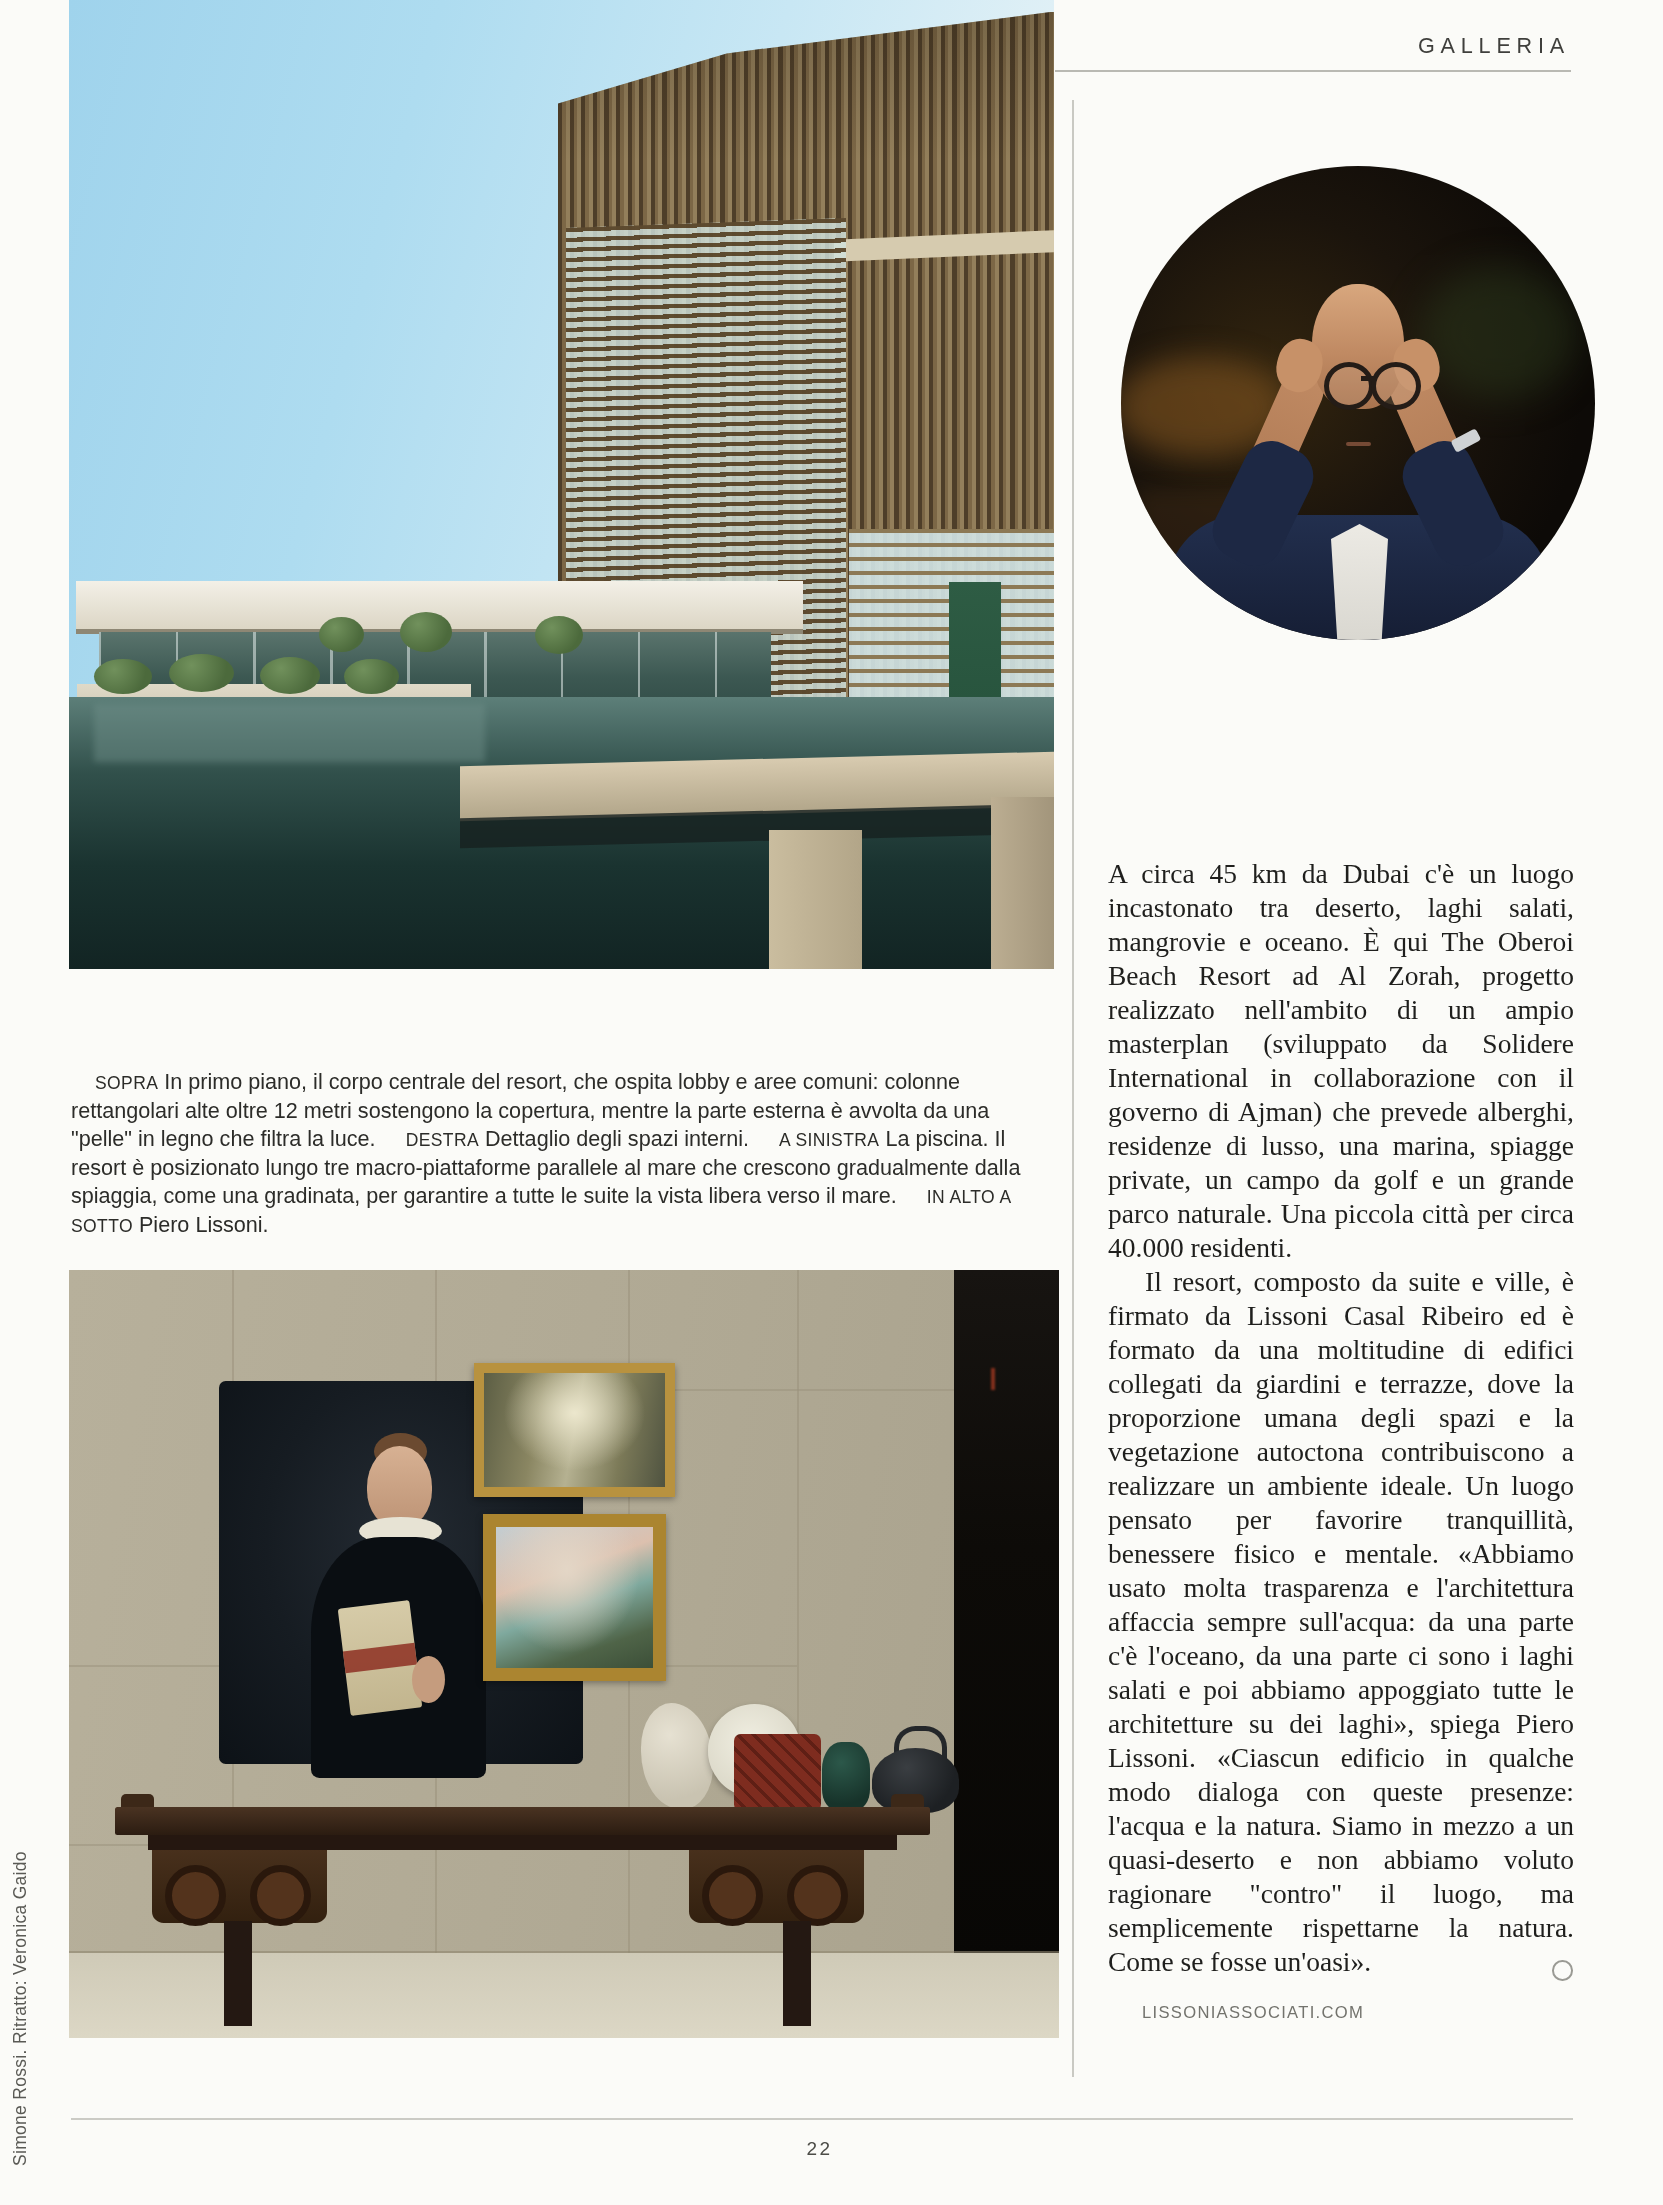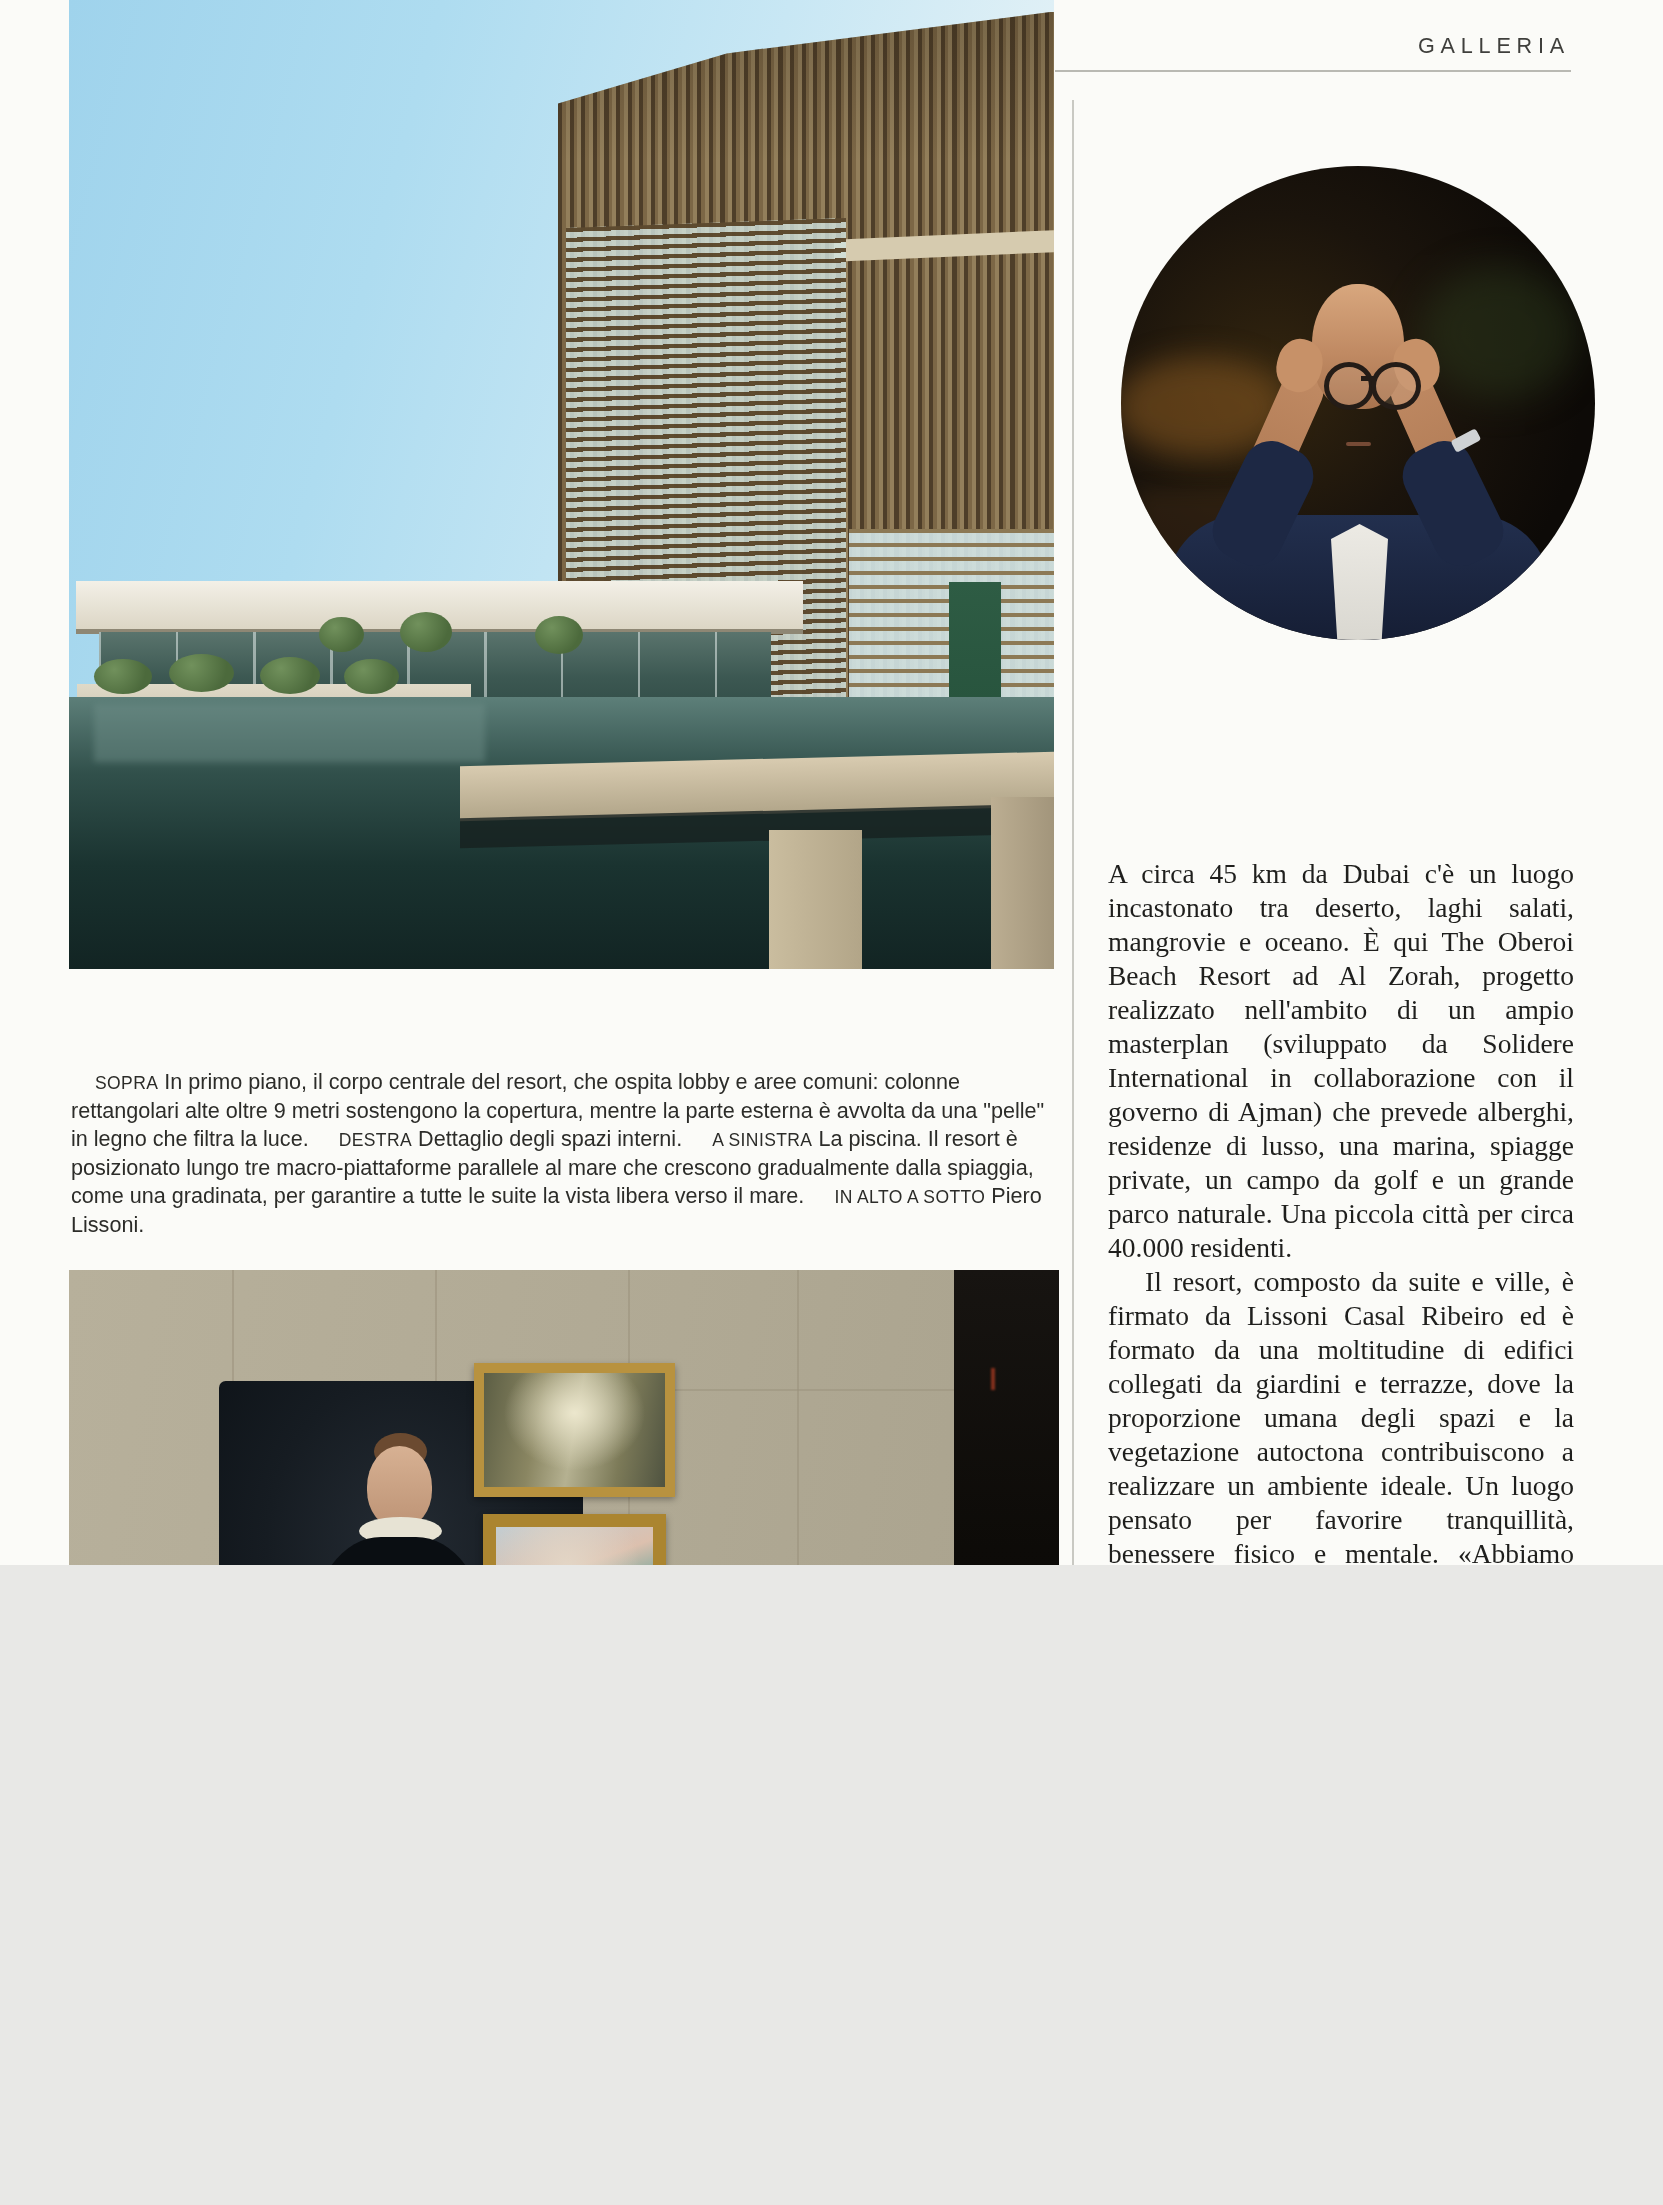--- a/index.html
+++ b/index.html
@@ -1,17 +1,17 @@
 <!DOCTYPE html>
 <html style="font-size:13.3px"><head>
 <meta charset="utf-8">
 <style>
   html,body{margin:0;padding:0;background:#e8e8e6;}
   .page{
-    position:relative; width:1664px; height:1565px;
+    position:relative; width:1664px; height:2205px;
     background:#fbfbf8; overflow:hidden;
     font-family:"Liberation Sans", sans-serif;
   }
 
   
   .galleria{
     position:absolute; left:1044px; top:33px; width:526px;
     text-align:right; font-size:21.6px; letter-spacing:5.8px;
     color:#3f3f3c; font-weight:400;
   }
@@ -245,21 +245,21 @@
     <div class="hand left"></div>
     <div class="hand right"></div>
     <div class="spec l"></div>
     <div class="spec r"></div>
     <div class="spec-bridge"></div>
     <div class="mouth"></div>
   </div>
 
   <p class="caption">
     <span class="cap-label">SOPRA</span>
-    <span>In primo piano, il corpo centrale del resort, che ospita lobby e aree comuni: colonne rettangolari alte oltre 9 metri sostengono la copertura, mentre la parte esterna è avvolta da una "pelle" in legno che filtra la luce.</span>
+    <span>In primo piano, il corpo centrale del resort, che ospita lobby e aree comuni: colonne rettangolari alte oltre 12 metri sostengono la copertura, mentre la parte esterna è avvolta da una "pelle" in legno che filtra la luce.</span>
     <span class="cap-label">DESTRA</span>
     <span>Dettaglio degli spazi interni.</span>
     <span class="cap-label">A SINISTRA</span>
     <span>La piscina. Il resort è posizionato lungo tre macro-piattaforme parallele al mare che crescono gradualmente dalla spiaggia, come una gradinata, per garantire a tutte le suite la vista libera verso il mare.</span>
     <span class="cap-label">IN ALTO A SOTTO</span>
     <span>Piero Lissoni.</span>
   </p>
 
   <div class="int-photo">
     <div class="int-wall"></div>

